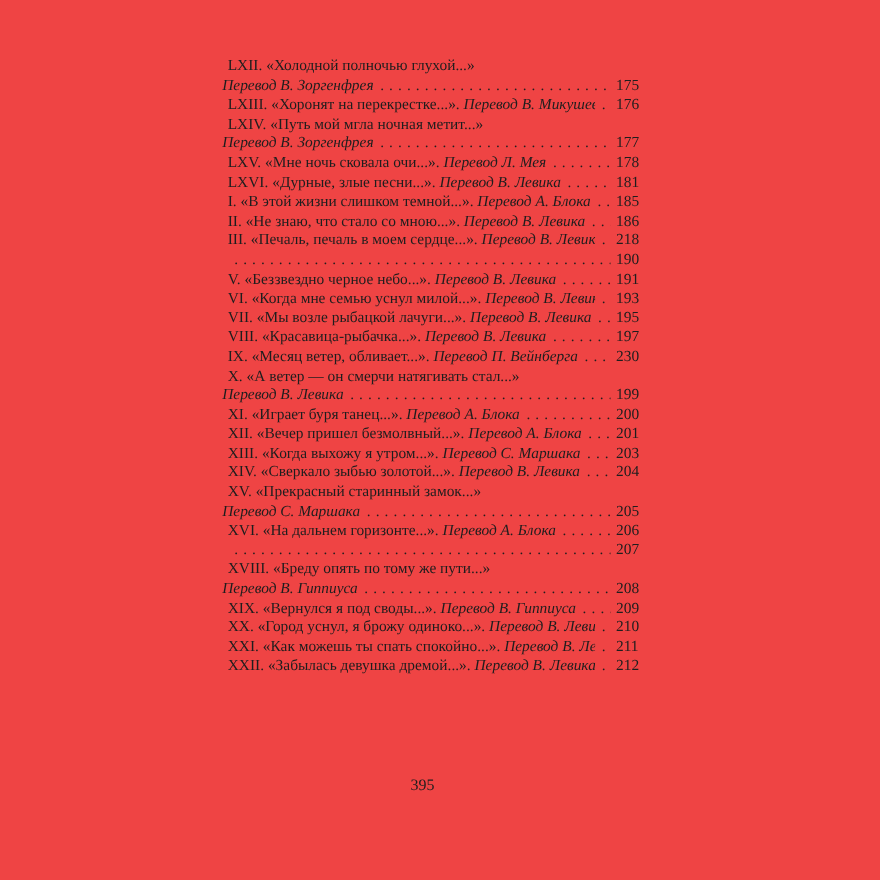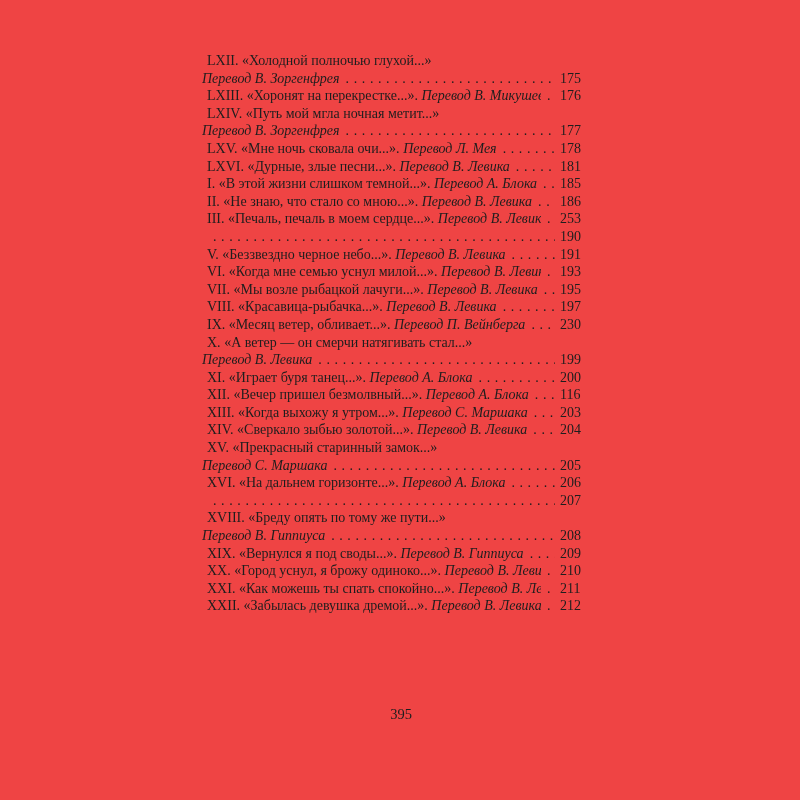--- a/index.html
+++ b/index.html
@@ -58,21 +58,21 @@
   }
   .heading {
     margin: 28px 0 6px 0;
     text-align: center;
     font-weight: bold;
     font-size: 15.5px;
     line-height: 18.5px;
   }
   .folio {
     position: absolute;
-    left: 210px;
+    left: 193px;
     top: 706px;
     width: 382px;
     text-align: center;
     font-size: 14.5px;
   }
 </style>
 </head>
 <body>
 
 <div class="book-page">
@@ -114,21 +114,21 @@
         <span class="pg">185</span>
       </div>
       <div class="line first">
         <span class="txt"><span>II.</span> <span>«Не знаю, что стало со мною...».</span> <span class="translator">Перевод В. Левика</span></span>
         <span class="leader"></span>
         <span class="pg">186</span>
       </div>
       <div class="line first">
         <span class="txt"><span>III.</span> <span>«Печаль, печаль в моем сердце...».</span> <span class="translator">Перевод В. Левика</span></span>
         <span class="leader"></span>
-        <span class="pg">253</span>
+        <span class="pg">218</span>
       </div>
       <div class="line first">
         <span class="leader"></span>
         <span class="pg">190</span>
       </div>
       <div class="line first">
         <span class="txt"><span>V.</span> <span>«Беззвездно черное небо...».</span> <span class="translator">Перевод В. Левика</span></span>
         <span class="leader"></span>
         <span class="pg">191</span>
       </div>
@@ -161,21 +161,21 @@
         <span class="pg">199</span>
       </div>
       <div class="line first">
         <span class="txt"><span>XI.</span> <span>«Играет буря танец...».</span> <span class="translator">Перевод А. Блока</span></span>
         <span class="leader"></span>
         <span class="pg">200</span>
       </div>
       <div class="line first">
         <span class="txt"><span>XII.</span> <span>«Вечер пришел безмолвный...».</span> <span class="translator">Перевод А. Блока</span></span>
         <span class="leader"></span>
-        <span class="pg">116</span>
+        <span class="pg">201</span>
       </div>
       <div class="line first">
         <span class="txt"><span>XIII.</span> <span>«Когда выхожу я утром...».</span> <span class="translator">Перевод С. Маршака</span></span>
         <span class="leader"></span>
         <span class="pg">203</span>
       </div>
       <div class="line first">
         <span class="txt"><span>XIV.</span> <span>«Сверкало зыбью золотой...».</span> <span class="translator">Перевод В. Левика</span></span>
         <span class="leader"></span>
         <span class="pg">204</span>

